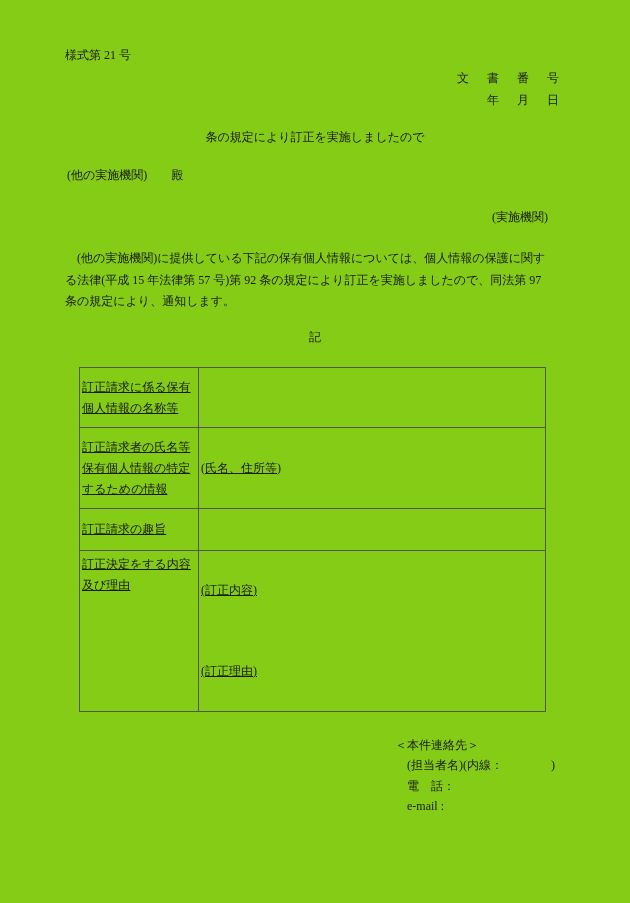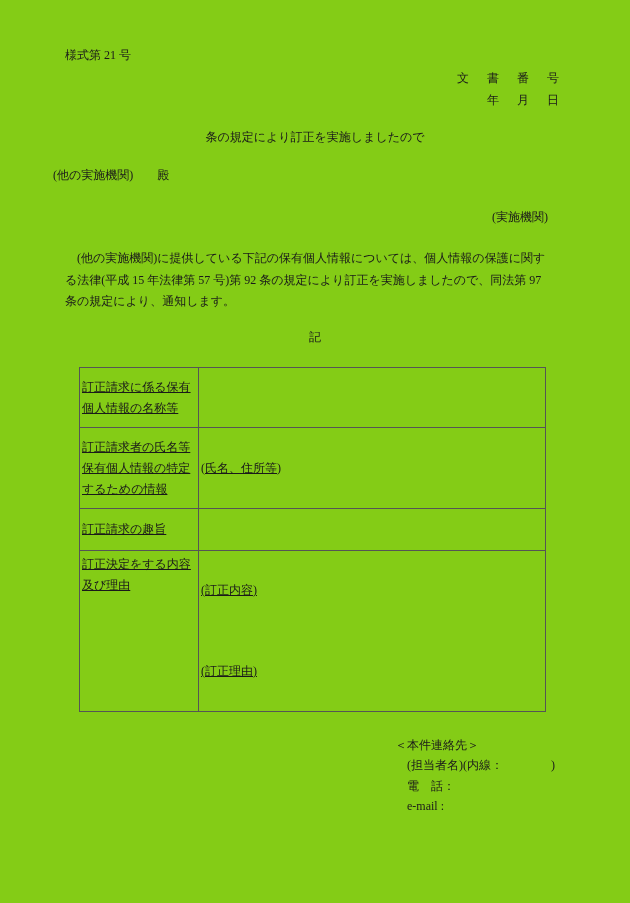--- a/index.html
+++ b/index.html
@@ -24,21 +24,21 @@
   }
   .doc-number-block {
     position: absolute; top: 67px; right: 68px;
     text-align: right; line-height: 22px; letter-spacing: 3px;
   }
   .doc-title {
     position: absolute; left: 0; top: 128px; width: 630px;
     text-align: center;
   }
   .addressee {
-    position: absolute; left: 53px; top: 166px;
+    position: absolute; left: 67px; top: 166px;
   }
   .sender {
     position: absolute; top: 208px; right: 82px;
   }
   .body-paragraph {
     position: absolute; left: 65px; top: 248px; width: 500px;
     line-height: 21.5px;
   }
   .ki-marker {
     position: absolute; left: 0; top: 328px; width: 630px;

